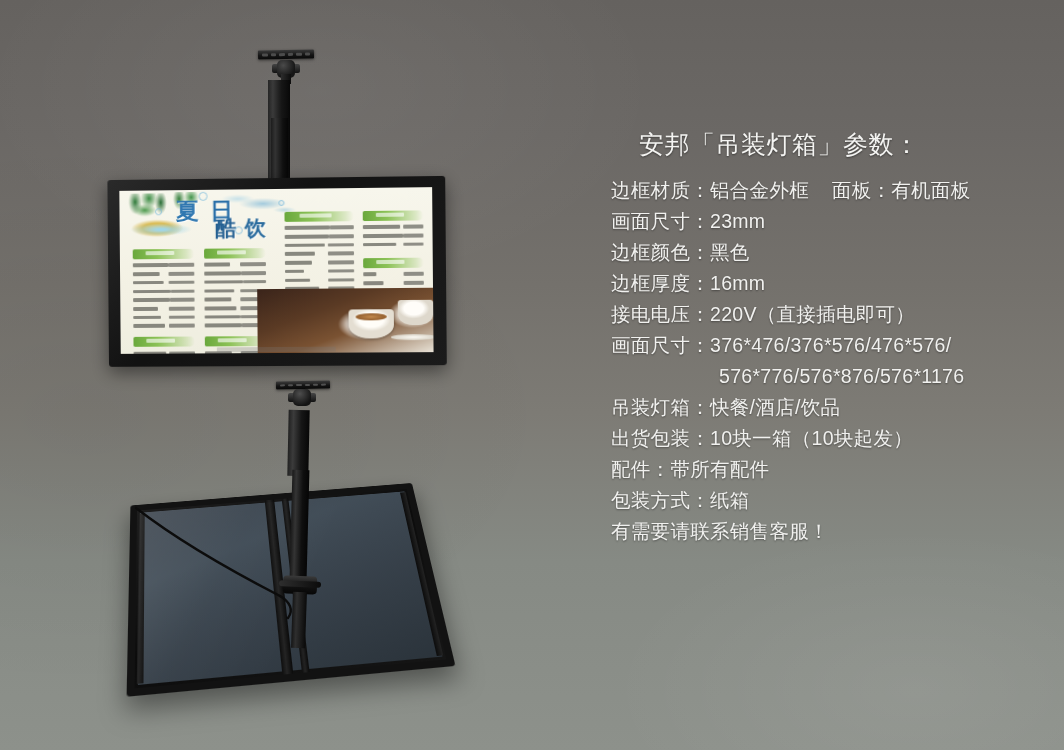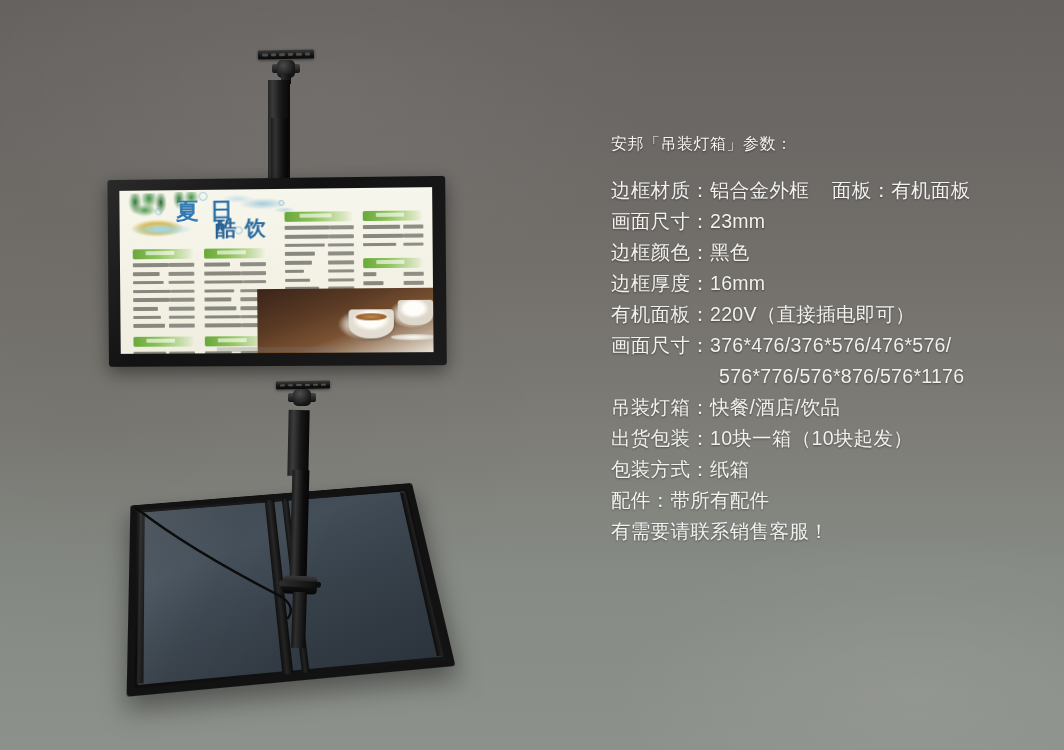--- a/index.html
+++ b/index.html
@@ -19,24 +19,25 @@
       radial-gradient(ellipse 40% 30% at 86% 92%, rgba(255,255,255,.07), rgba(255,255,255,0) 72%),
       radial-gradient(ellipse 60% 50% at 8% 55%, rgba(0,0,0,.05), rgba(0,0,0,0) 75%);
     pointer-events:none;
   }
 
   
   .spec-panel {
     position:absolute; left:611px; top:127px; width:430px;
   }
   .spec-title {
-    font-size:16px; line-height:34px; color:#f4f4f2; font-weight:400;
+    font-size:25px; line-height:34px; color:#f4f4f2; font-weight:400;
     letter-spacing:.5px;
     text-shadow: 0 1px 2px rgba(0,0,0,.45);
     margin-bottom:14px;
+    margin-left:28px;
   }
   .spec-line {
     font-size:19.5px; line-height:31px; color:#f1f1ef; font-weight:400;
     letter-spacing:.3px; white-space:pre;
     text-shadow: 0 1px 2px rgba(0,0,0,.40);
   }
   .spec-line.indent { padding-left:108px; }
 
   
   .ceiling-mount-top {
@@ -569,21 +570,21 @@
   <path d="M148 104 C158 110, 162 118, 156 126" stroke="#0c0c0c" stroke-width="2.4" fill="none" stroke-linecap="round"></path>
 </svg>
 
 <div class="spec-panel">
   <div class="spec-title">安邦「吊装灯箱」参数：</div>
 
   <div class="spec-line">边框材质：铝合金外框    面板：有机面板</div>
   <div class="spec-line">画面尺寸：23mm</div>
   <div class="spec-line">边框颜色：黑色</div>
   <div class="spec-line">边框厚度：16mm</div>
-  <div class="spec-line">有机面板：220V（直接插电即可）</div>
+  <div class="spec-line">接电电压：220V（直接插电即可）</div>
   <div class="spec-line">画面尺寸：376*476/376*576/476*576/</div>
   <div class="spec-line indent">576*776/576*876/576*1176</div>
   <div class="spec-line">吊装灯箱：快餐/酒店/饮品</div>
   <div class="spec-line">出货包装：10块一箱（10块起发）</div>
+  <div class="spec-line">配件：带所有配件</div>
   <div class="spec-line">包装方式：纸箱</div>
-  <div class="spec-line">配件：带所有配件</div>
   <div class="spec-line">有需要请联系销售客服！</div>
 </div>
 
 </body></html>

